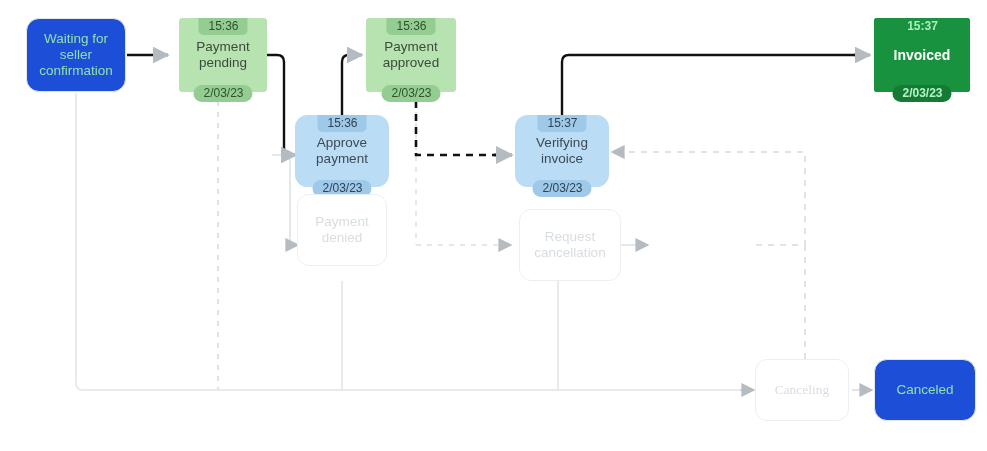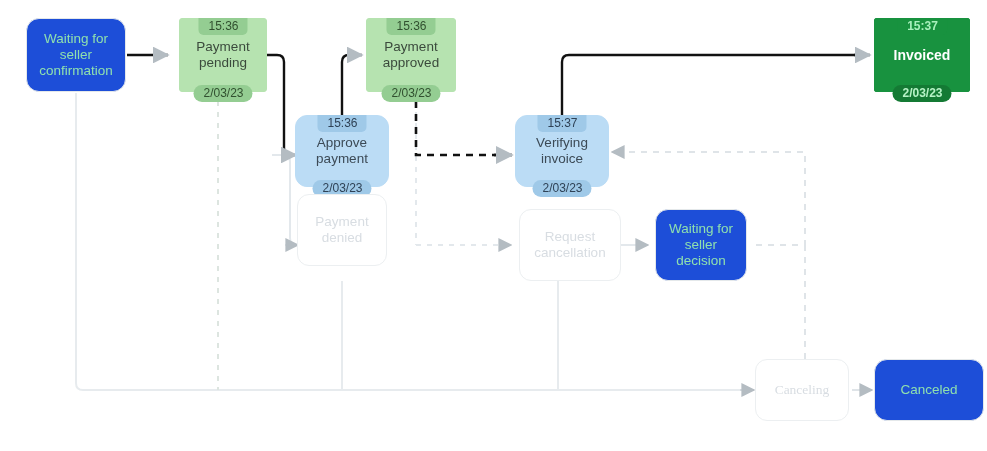--- a/index.html
+++ b/index.html
@@ -123,31 +123,28 @@
   <div class="node n-blue" style="left:515px;top:115px;width:94px;height:72px;">
     <span class="badge top b-blue">15:37</span>
     <span class="label">Verifying invoice</span>
     <span class="badge bot b-blue">2/03/23</span>
   </div>
 
   <div class="node n-faded" style="left:519px;top:209px;width:102px;height:72px;">
     <span class="label">Request cancellation</span>
   </div>
 
-  <div class="node n-outline" style="left:655px;top:209px;width:92px;height:72px;">
-    <span class="label">Waiting for seller decision</span>
-  </div>
 
   <div class="node n-dark" style="left:874px;top:18px;width:96px;height:74px;">
     <span class="badge top b-dark-top">15:37</span>
     <span class="label">Invoiced</span>
     <span class="badge bot b-dark-bot">2/03/23</span>
   </div>
 
   <div class="node n-faded" style="left:755px;top:359px;width:94px;height:62px;font-family:Liberation Serif, serif;">
     <span class="label">Canceling</span>
   </div>
 
-  <div class="node n-outline" style="left:874px;top:359px;width:110px;height:62px;">
+  <div class="node n-outline" style="left:874px;top:359px;width:102px;height:62px;">
     <span class="label">Canceled</span>
   </div>
 
 </div>
 
 </body></html>

